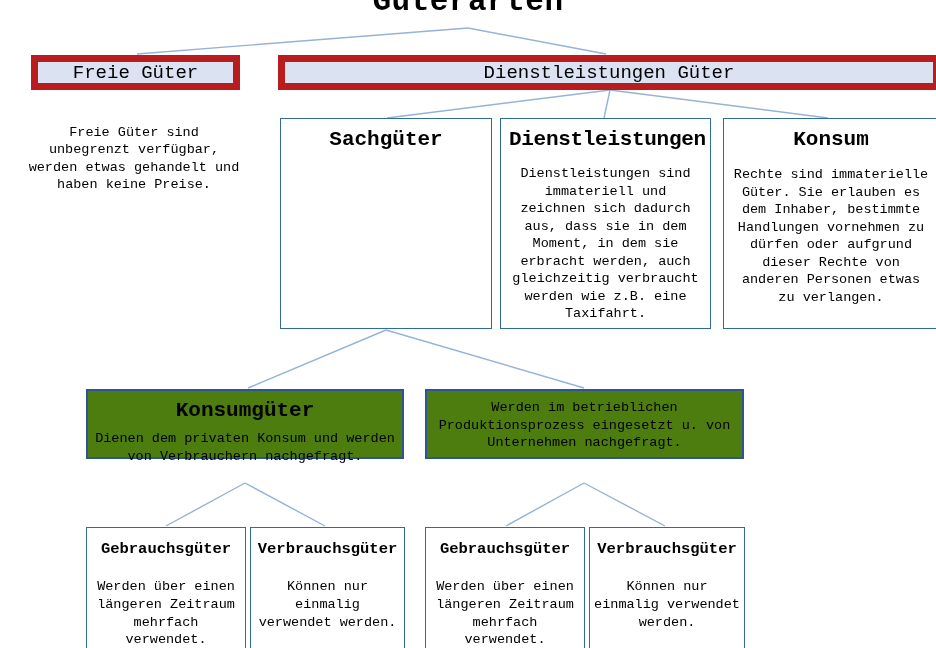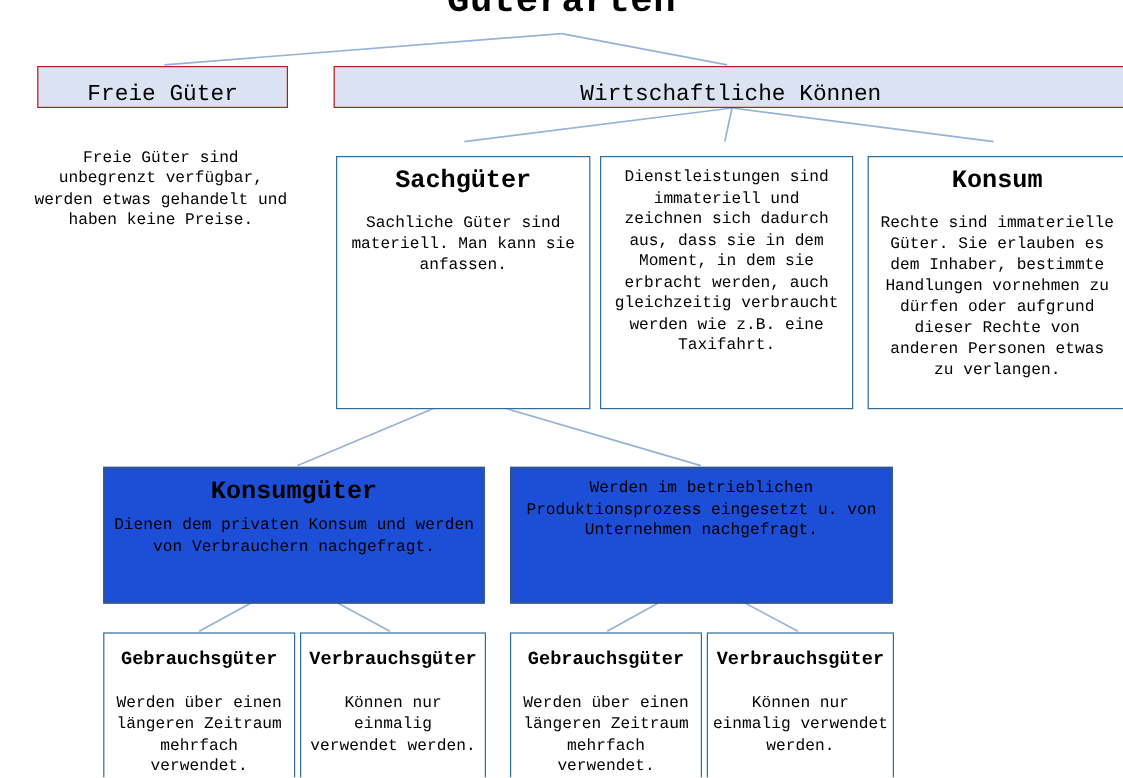--- a/index.html
+++ b/index.html
@@ -10,40 +10,40 @@
   .abs{position:absolute;box-sizing:border-box;}
   
   #lines{position:absolute;left:0;top:0;width:936px;height:648px;}
   
   .main-title{
     left:0;right:0;top:-16px;text-align:center;
     font-size:31px;font-weight:bold;letter-spacing:0.5px;
   }
   
   .bar{
-    height:35px;background:#dbe3f3;border:1px solid #b91c1c;
-    display:flex;align-items:flex-end;justify-content:center;
+    height:35px;background:#dbe3f3;border:7px solid #b91c1c;
+    display:flex;align-items:center;justify-content:center;
     font-size:19px;
   }
   
   .free-desc{
     left:26px;top:124px;width:216px;text-align:center;
     font-size:13.5px;line-height:1.28;
   }
   
   .box2{
-    top:130px;height:211px;background:#ffffff;border:1px solid #2f6b9d;
+    top:118px;height:211px;background:#ffffff;border:1px solid #2f6b9d;
     padding:9px 8px 6px 8px;text-align:center;
   }
   .box2 .hd{font-size:21px;font-weight:bold;margin-bottom:15px;}
   .box2 .bd{font-size:13.5px;line-height:1.3;}
   .box2.dienst .hd{margin-bottom:14px;letter-spacing:-0.3px;}
   
   .box3{
-    top:389px;height:114px;background:#1d4ed8;border:2px solid #2d5596;
+    top:389px;height:70px;background:#4d7c0f;border:2px solid #2d5596;
     padding:8px 6px;text-align:center;
   }
   .box3 .hd{font-size:21px;font-weight:bold;margin-bottom:8px;}
   .box3 .bd{font-size:13.5px;line-height:1.3;}
   
   .box4{
     top:527px;height:132px;background:#ffffff;border:1.5px solid #2f6b9d;
     padding:12px 4px;text-align:center;
   }
   .box4 .hd{font-size:15.5px;font-weight:bold;margin-bottom:14px;}
@@ -70,31 +70,31 @@
     </g>
   </svg>
 
   <div class="abs main-title">Güterarten</div>
 
   <div class="abs bar" style="left:31px;top:55px;width:209px;">
     <span>Freie Güter</span>
   </div>
 
   <div class="abs bar" style="left:278px;top:55px;width:662px;">
-    <span>Wirtschaftliche Können</span>
+    <span>Dienstleistungen Güter</span>
   </div>
 
   <div class="abs free-desc">Freie Güter sind unbegrenzt verfügbar, werden etwas gehandelt und haben keine Preise.</div>
 
   <div class="abs box2" style="left:280px;width:212px;">
     <div class="hd">Sachgüter</div>
-    <div class="bd">Sachliche Güter sind materiell. Man kann sie anfassen.</div>
   </div>
 
   <div class="abs box2 dienst" style="left:500px;width:211px;">
+    <div class="hd">Dienstleistungen</div>
     <div class="bd">Dienstleistungen sind immateriell und zeichnen sich dadurch aus, dass sie in dem Moment, in dem sie erbracht werden, auch gleichzeitig verbraucht werden wie z.B. eine Taxifahrt.</div>
   </div>
 
   <div class="abs box2" style="left:723px;width:216px;">
     <div class="hd">Konsum</div>
     <div class="bd">Rechte sind immaterielle Güter. Sie erlauben es dem Inhaber, bestimmte Handlungen vornehmen zu dürfen oder aufgrund dieser Rechte von anderen Personen etwas zu verlangen.</div>
   </div>
 
   <div class="abs box3" style="left:86px;width:318px;">
     <div class="hd">Konsumgüter</div>

